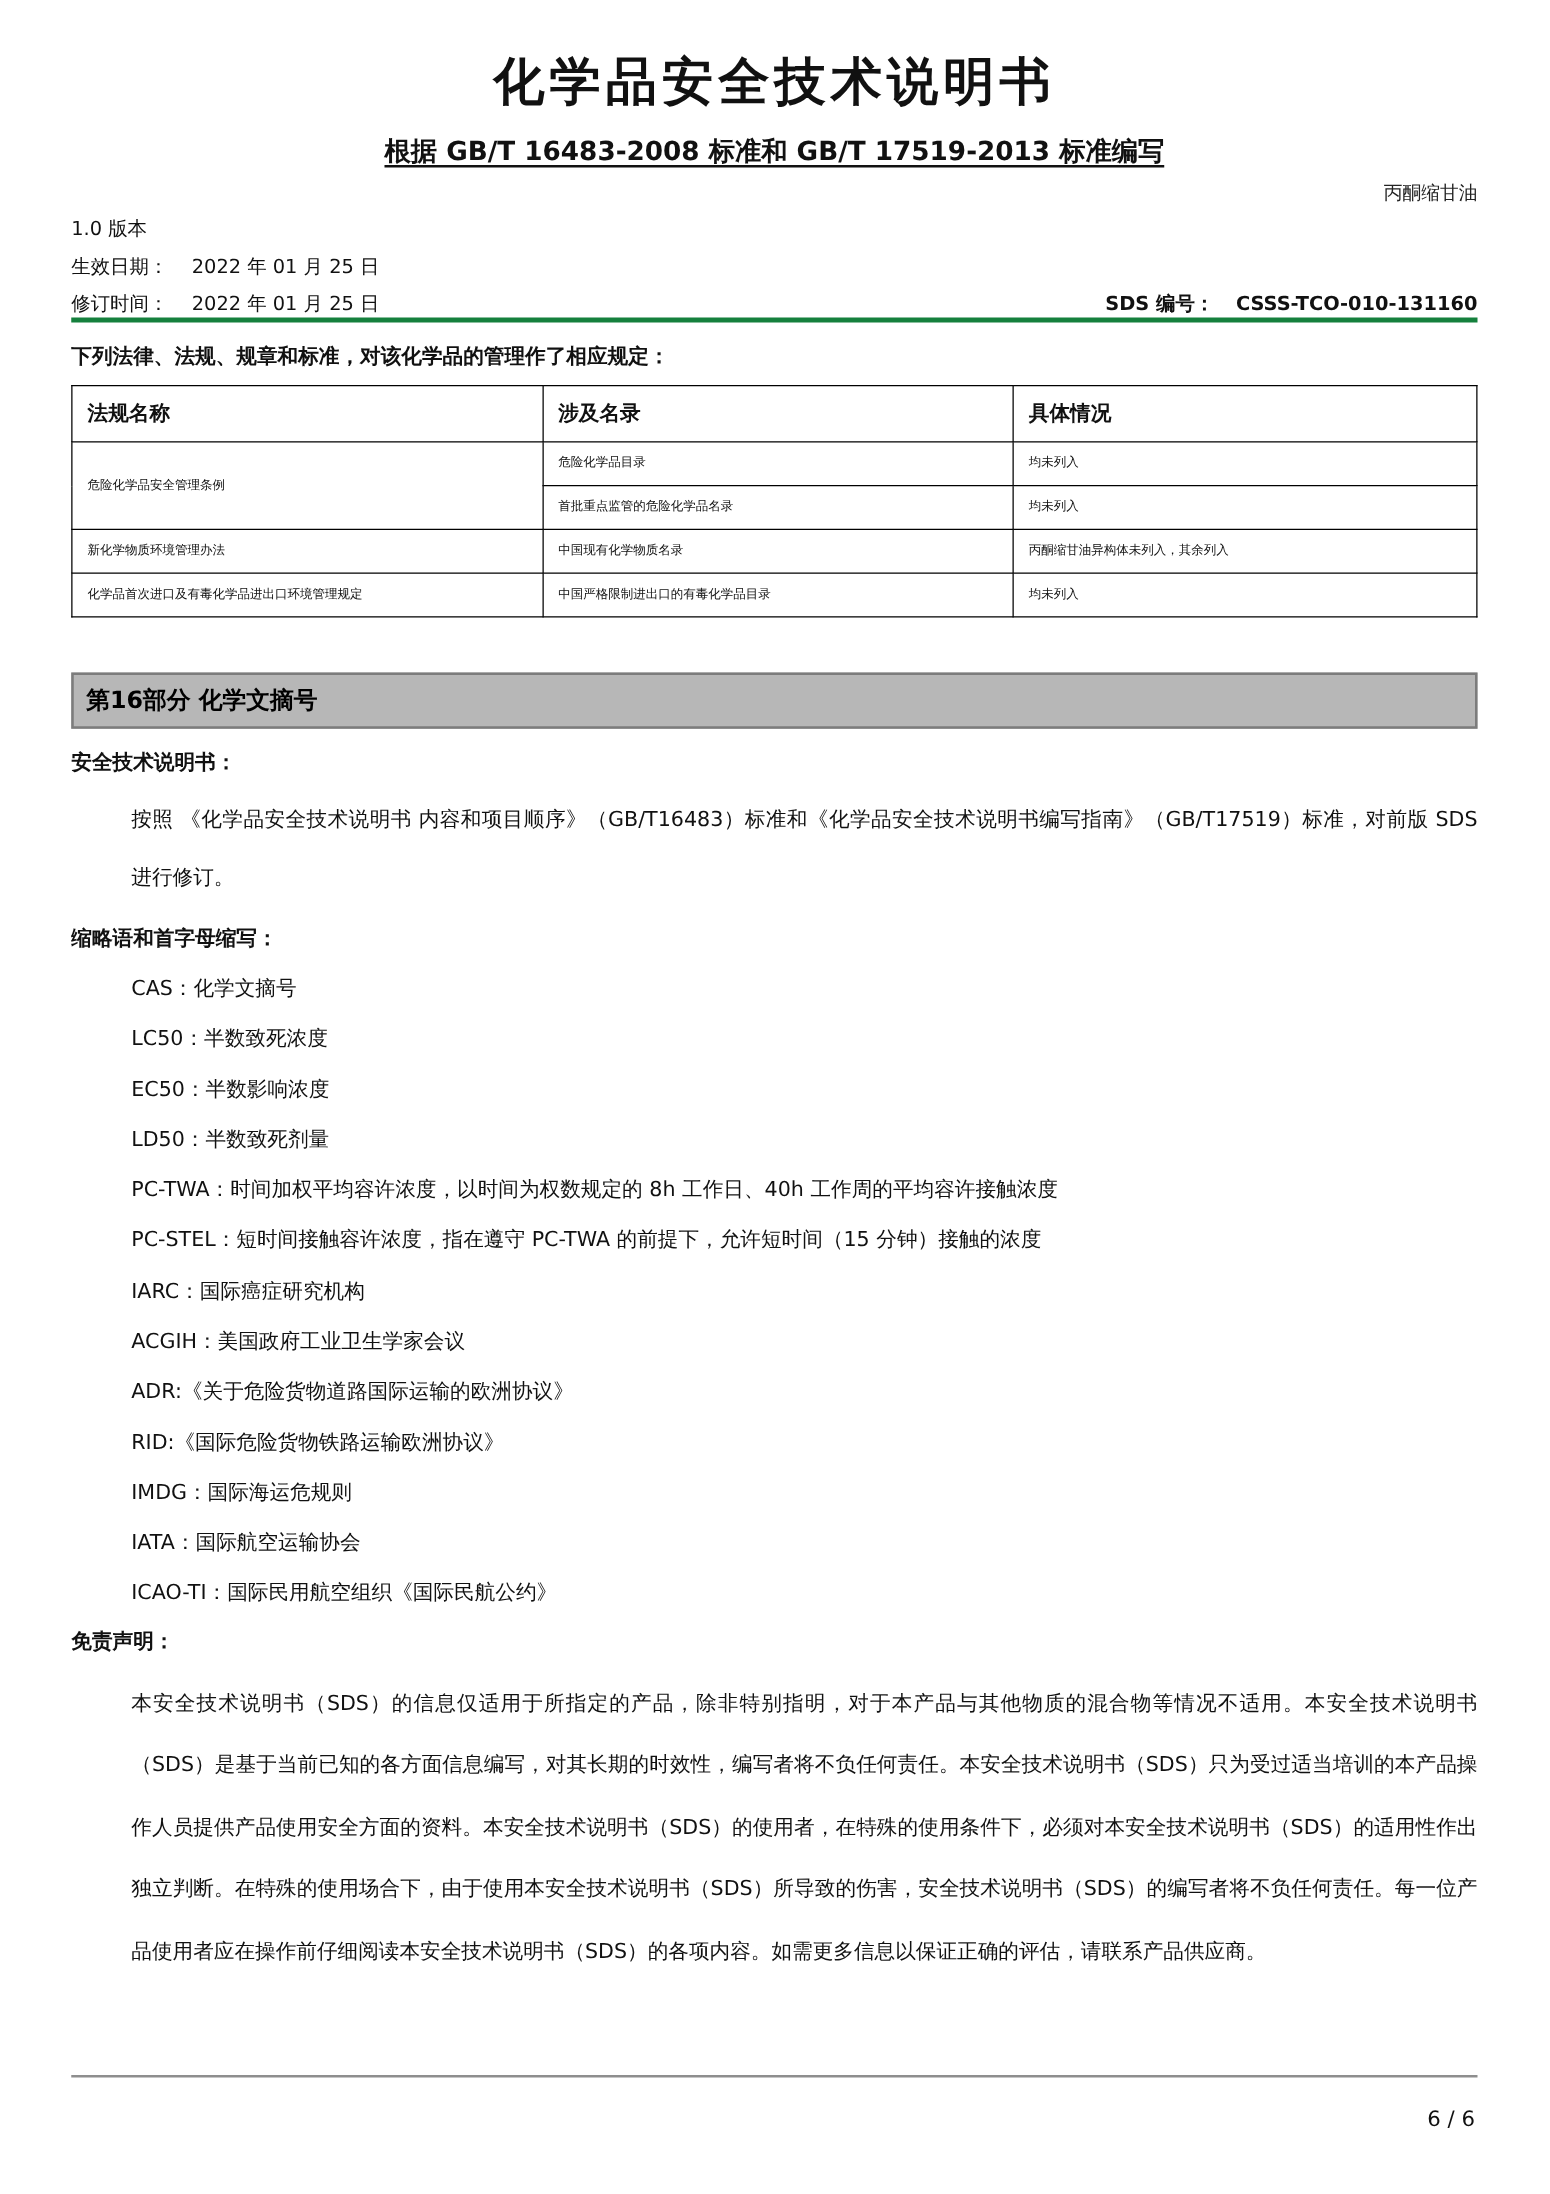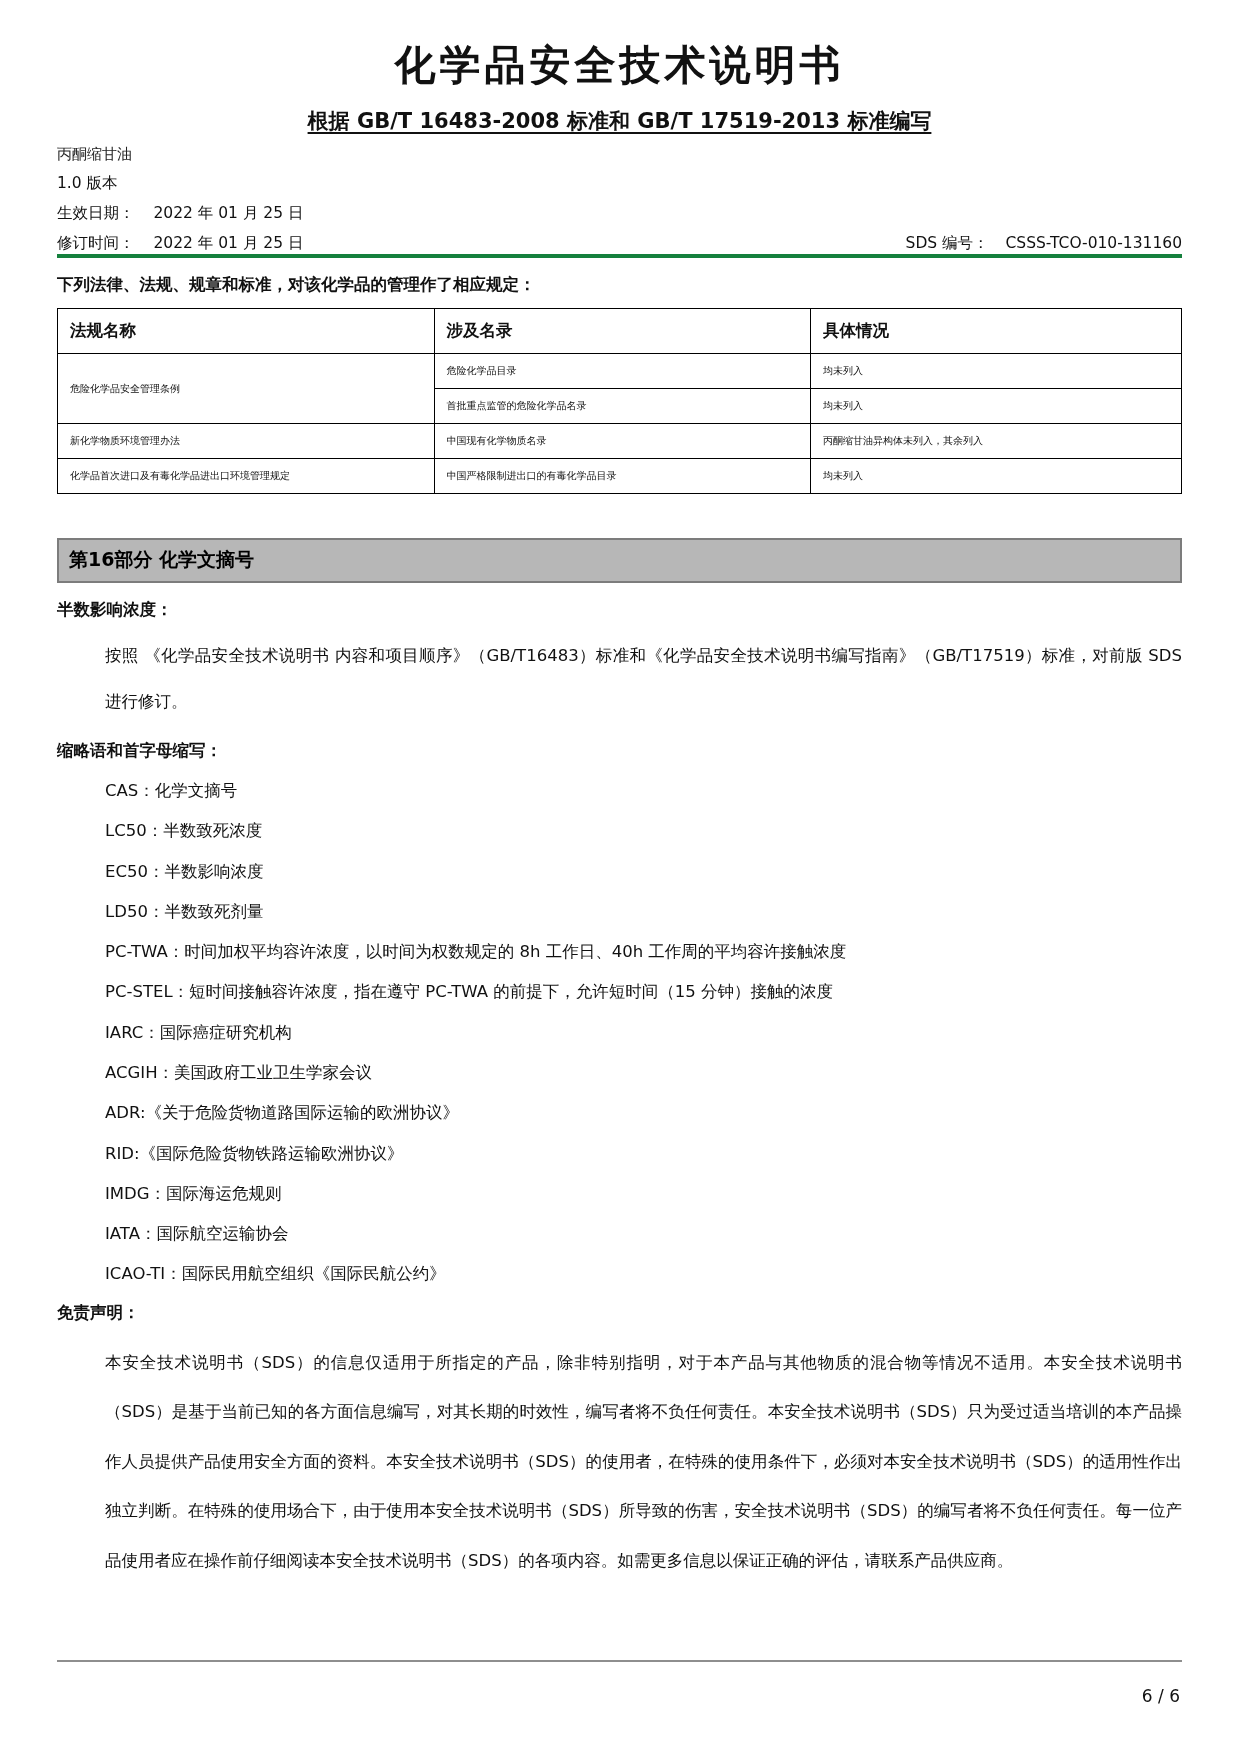--- a/index.html
+++ b/index.html
@@ -32,40 +32,40 @@
     text-align: center;
     font-size: 21px;
     font-weight: bold;
     margin-top: 14px;
   }
   .doc-subtitle span {
     text-decoration: underline;
     text-underline-offset: 4px;
   }
   .doc-product {
-    text-align: left;
+    text-align: right;
     font-size: 15px;
     margin-top: 10px;
     color: #222;
   }
   .meta {
     font-size: 15.5px;
     margin-top: 8px;
   }
   .meta-line { margin-top: 9px; }
   .meta-label { display: inline-block; }
   .meta-value { display: inline-block; margin-left: 14px; }
   .meta-revision-row {
     display: flex;
     justify-content: space-between;
     align-items: baseline;
     margin-top: 9px;
     border-bottom: 4px solid #15803d;
   }
-  .sds-no { font-weight: normal; font-size: 15.5px; margin-left: 16px; }
+  .sds-no { font-weight: bold; font-size: 15.5px; margin-left: 16px; }
 
   
   .transport-note {
     font-size: 16.5px;
     margin-top: 36px;
   }
 
   .section-bar {
     margin-top: 46px;
     background: #b7b7b7;
@@ -216,21 +216,21 @@
         <tr>
           <td>化学品首次进口及有毒化学品进出口环境管理规定</td>
           <td>中国严格限制进出口的有毒化学品目录</td>
           <td>均未列入</td>
         </tr>
       </tbody>
     </table>
 
     <div class="section-bar second">第16部分  化学文摘号</div>
 
-    <div class="sub-heading">半数影响浓度：</div>
+    <div class="sub-heading">安全技术说明书：</div>
     <div class="indent-paragraph">按照 《化学品安全技术说明书  内容和项目顺序》（GB/T16483）标准和《化学品安全技术说明书编写指南》（GB/T17519）标准，对前版 SDS 进行修订。</div>
 
     <div class="sub-heading">缩略语和首字母缩写：</div>
     <ul class="abbr-list">
       <li>CAS：化学文摘号</li>
       <li>LC50：半数致死浓度</li>
       <li>EC50：半数影响浓度</li>
       <li>LD50：半数致死剂量</li>
       <li>PC-TWA：时间加权平均容许浓度，以时间为权数规定的 8h 工作日、40h 工作周的平均容许接触浓度</li>
       <li>PC-STEL：短时间接触容许浓度，指在遵守 PC-TWA 的前提下，允许短时间（15 分钟）接触的浓度</li>

